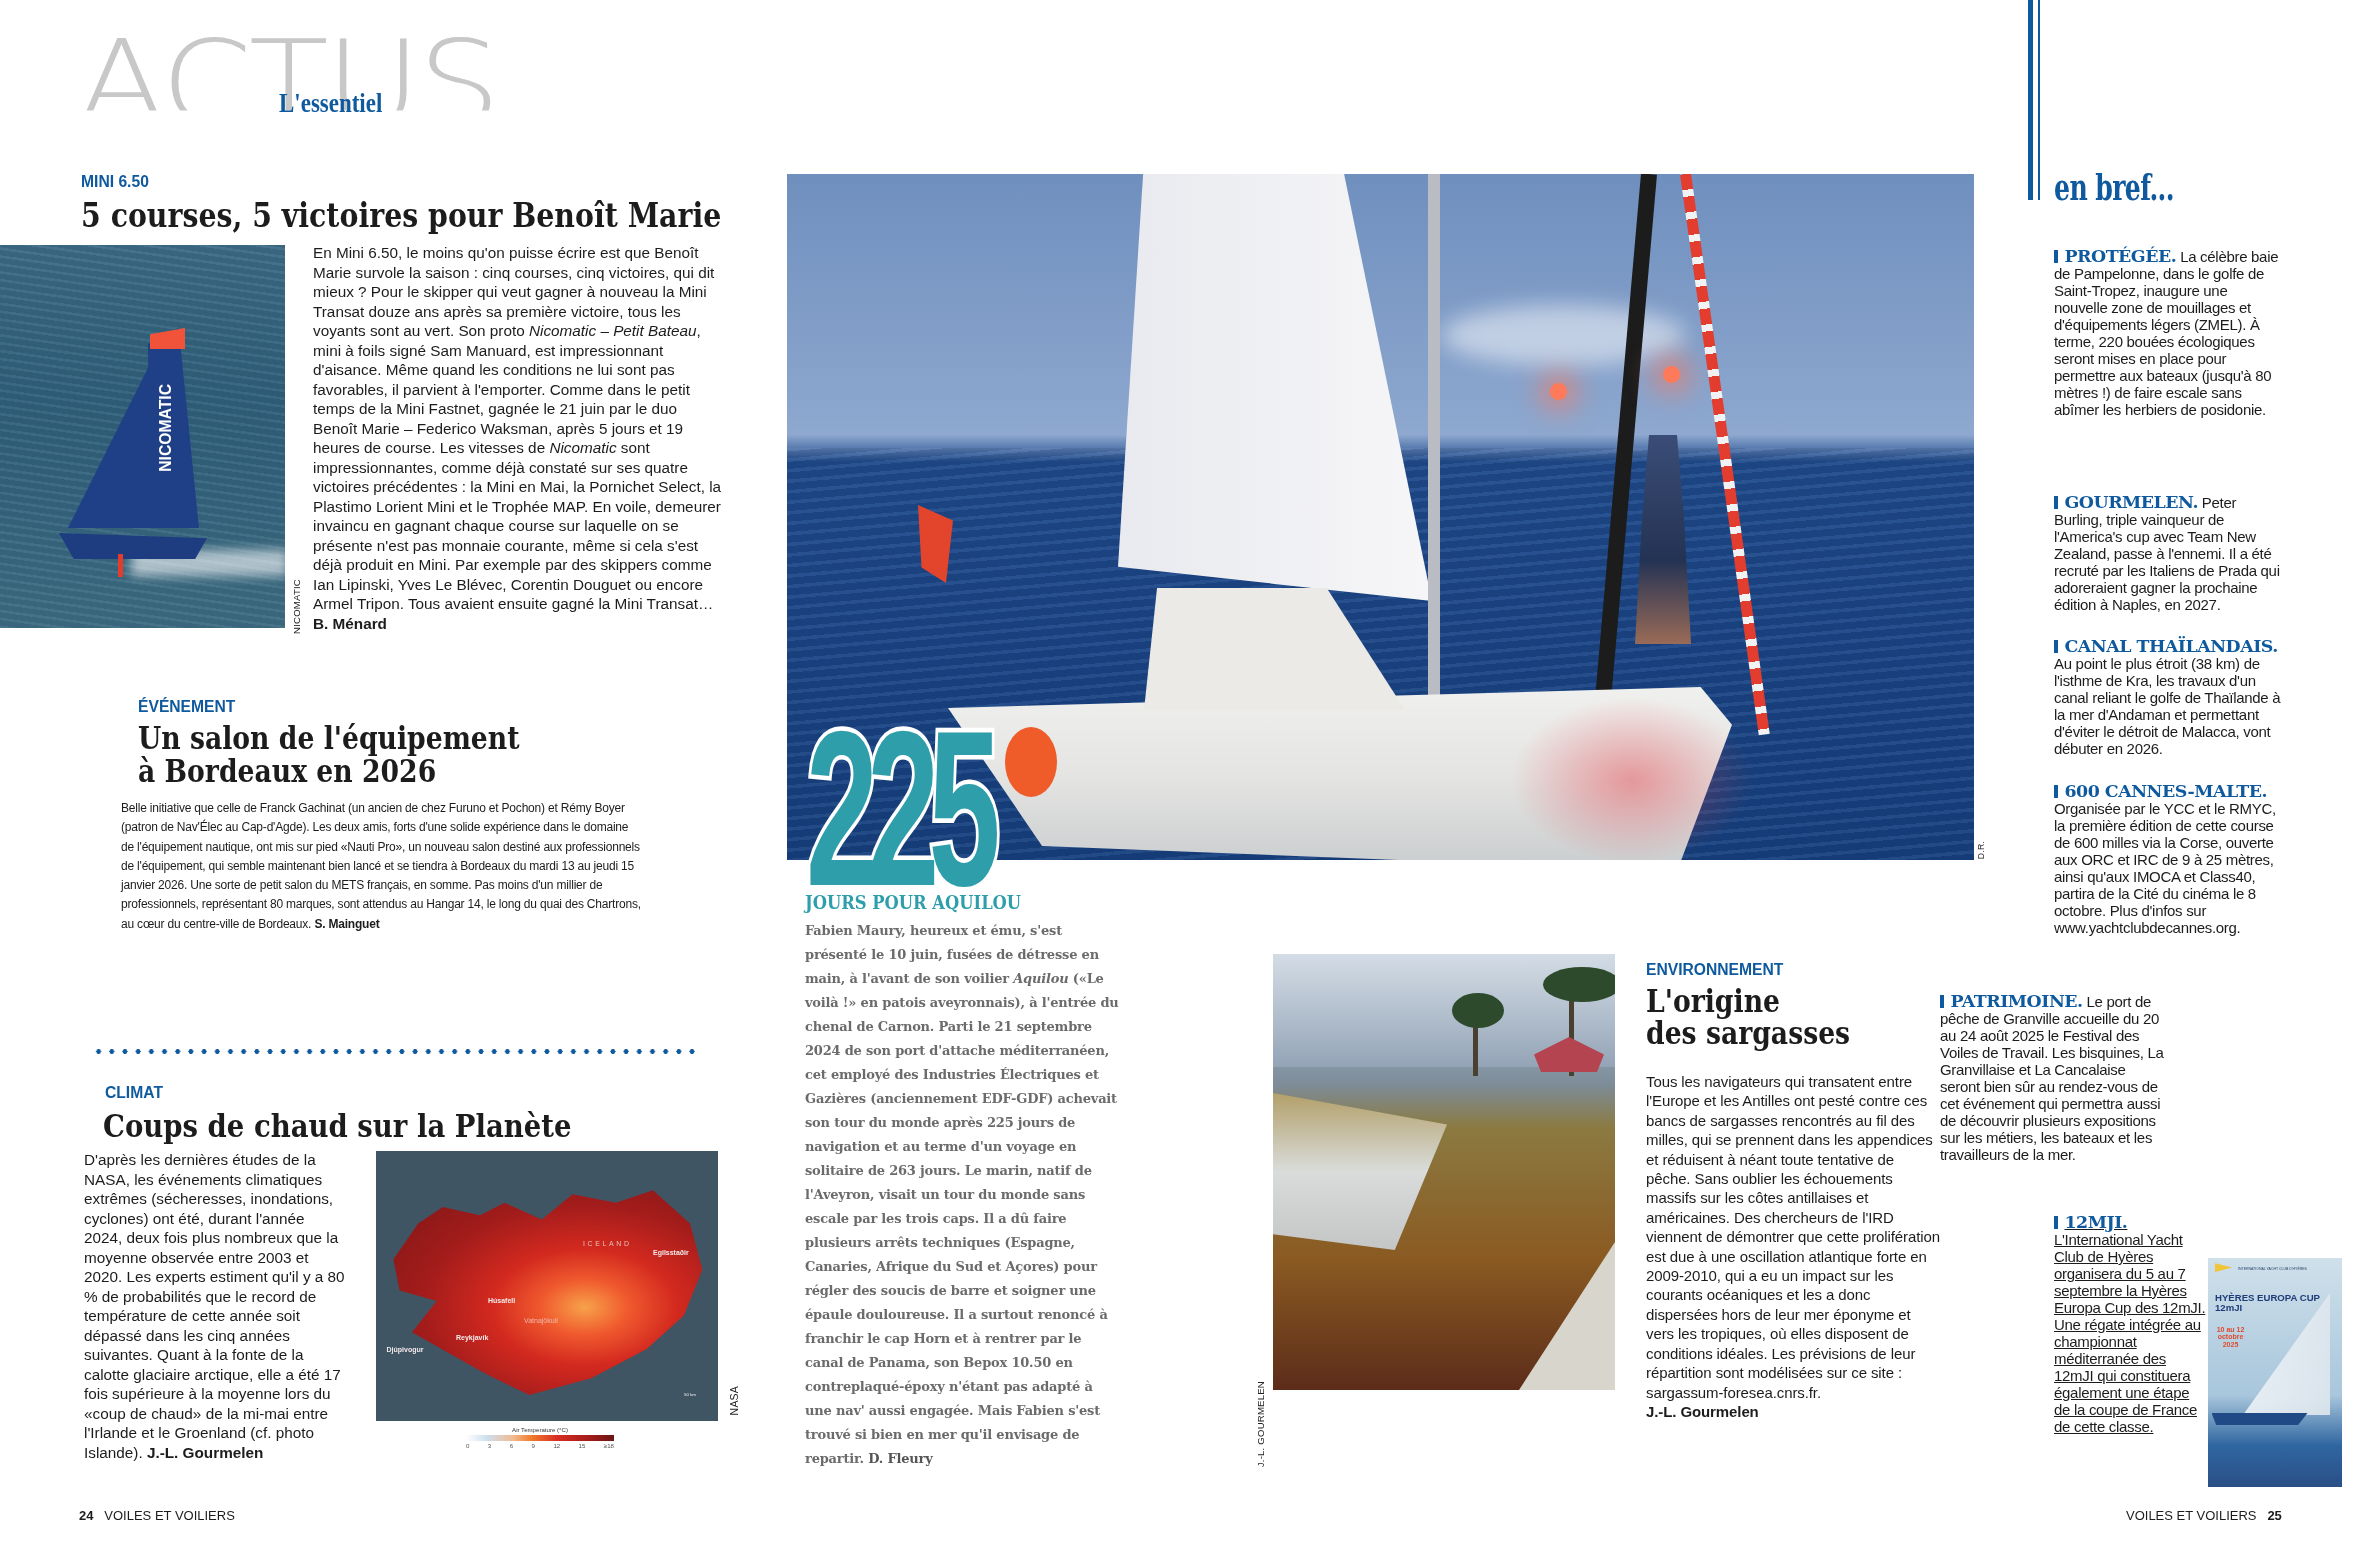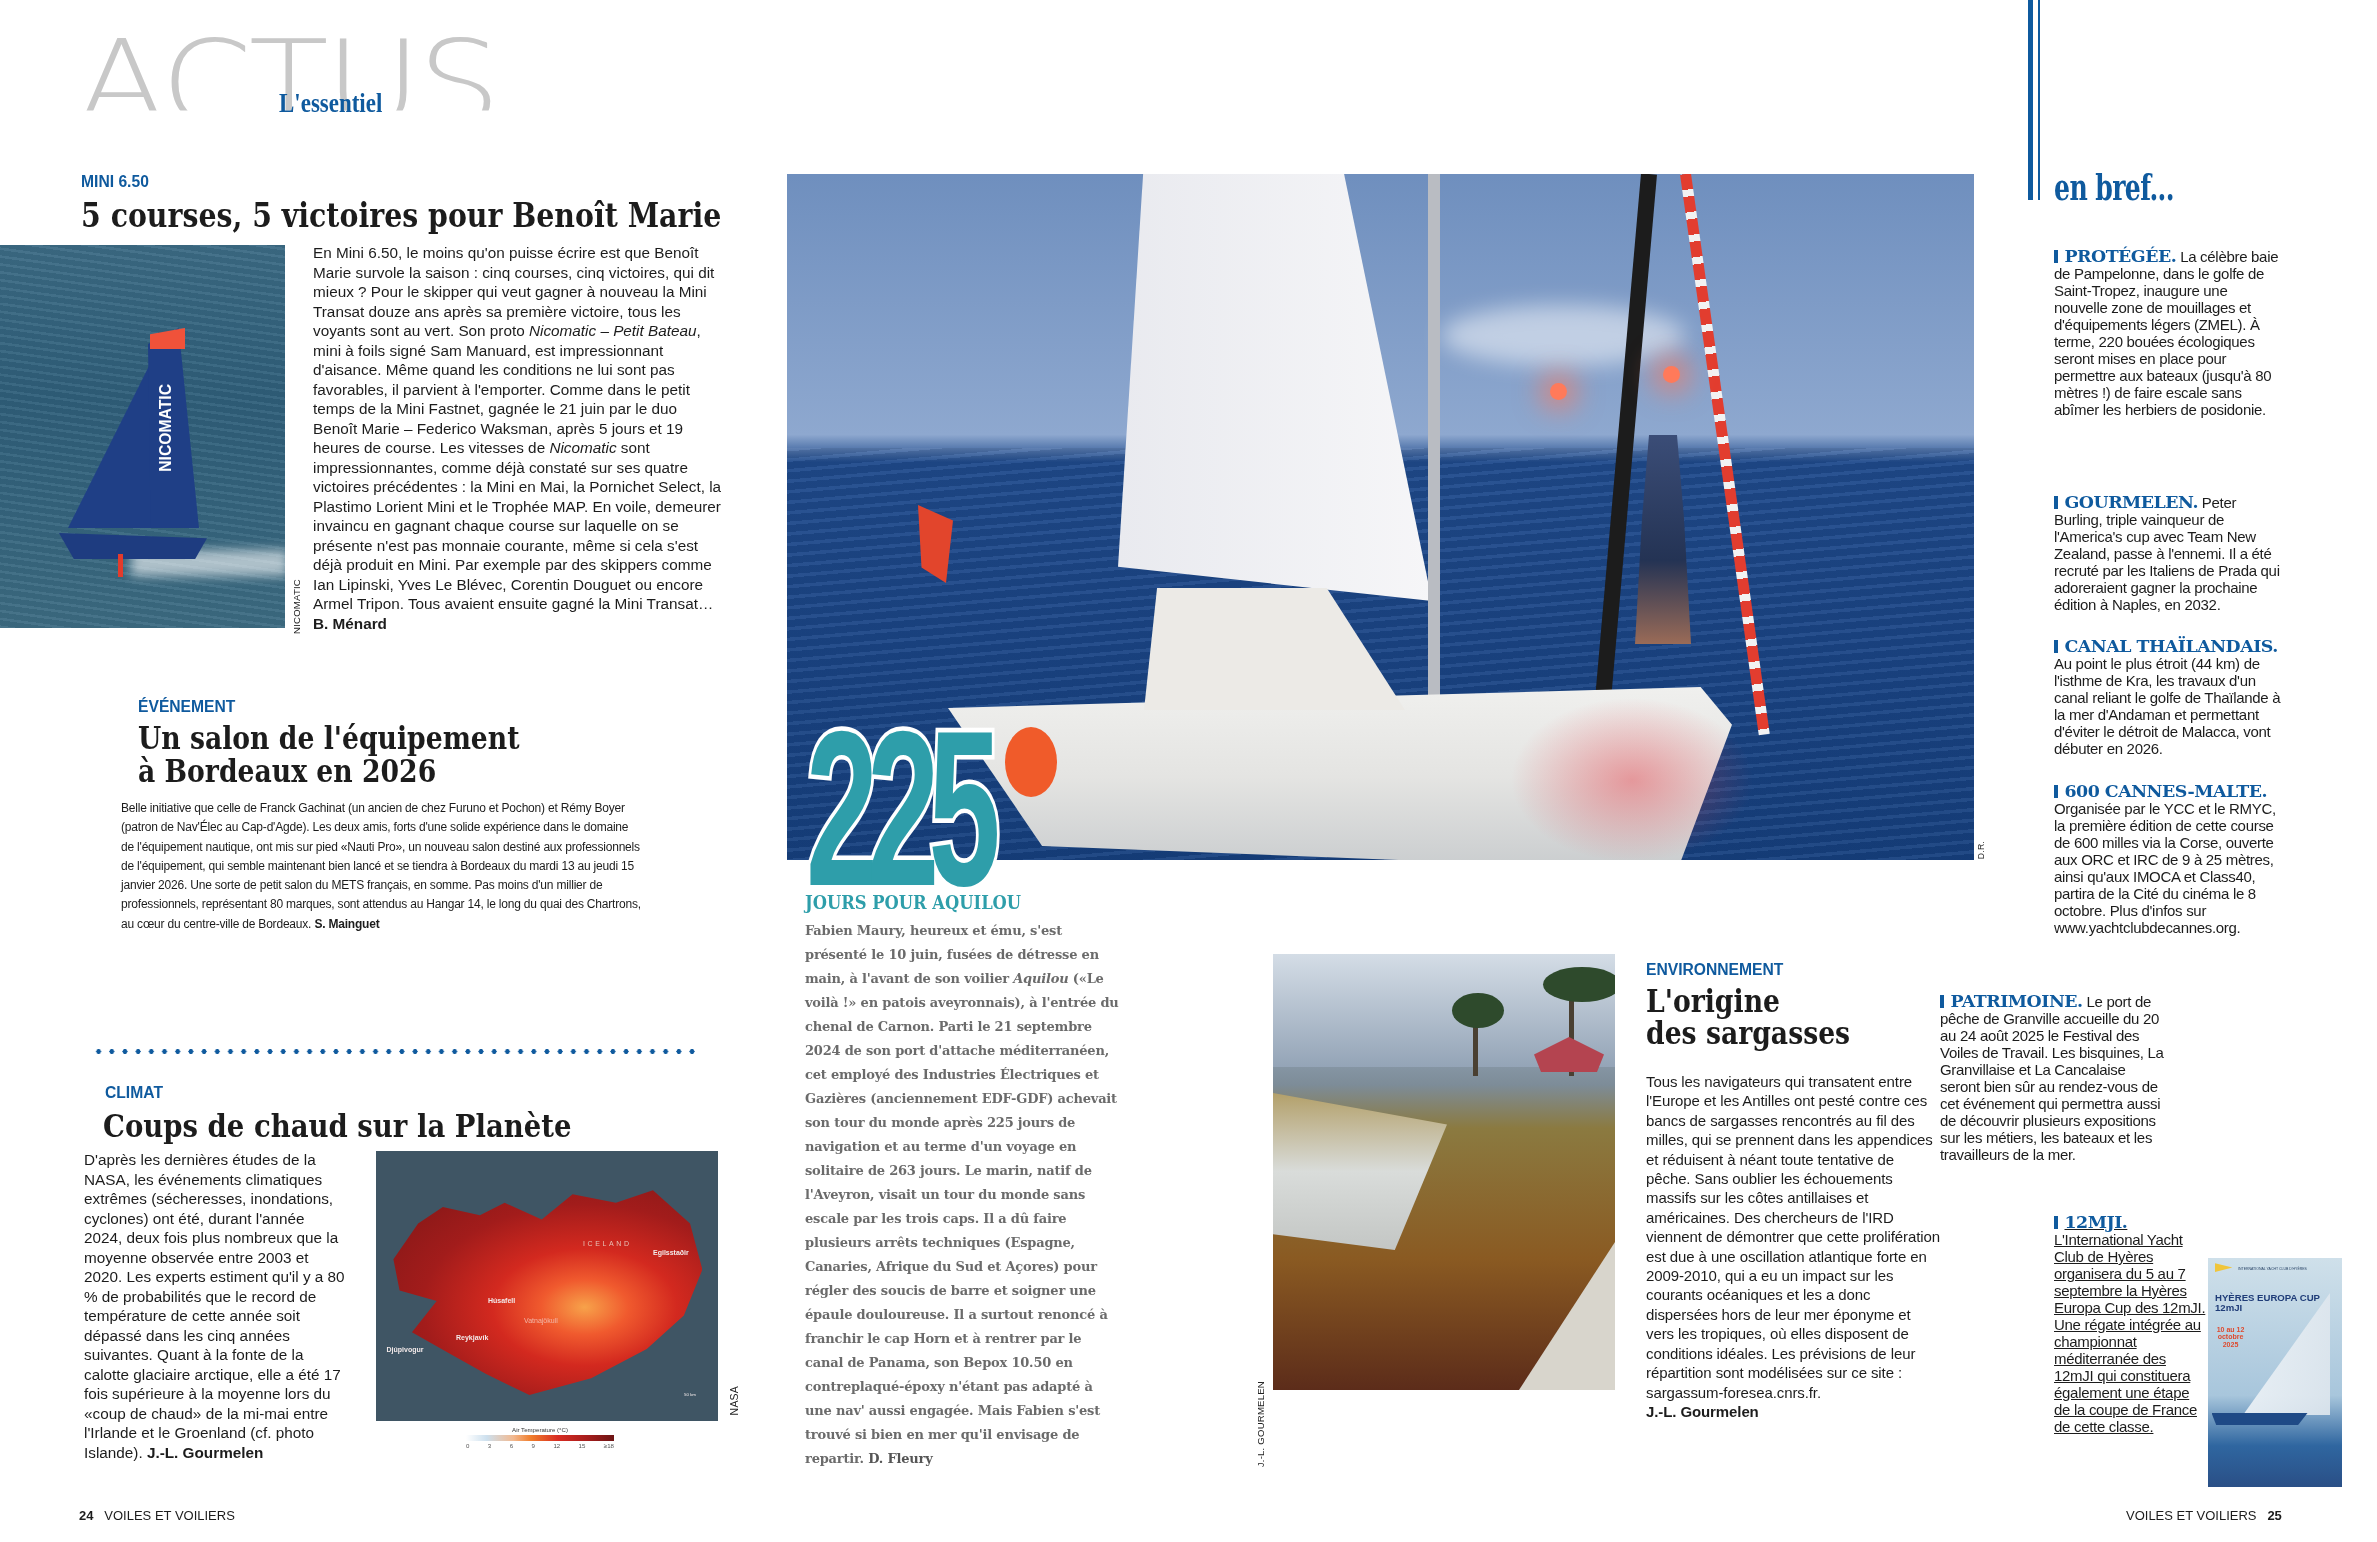--- a/index.html
+++ b/index.html
@@ -210,24 +210,24 @@
 </div>
 
 <div class="abs rule-v"></div>
 <div class="abs rule-v2"></div>
 <div class="abs enbref">en bref...</div>
 
 <div class="abs brief" style="left:2054px; top:248px;">
   <span class="lead">PROTÉGÉE.</span><span> La célèbre baie de Pampelonne, dans le golfe de Saint-Tropez, inaugure une nouvelle zone de mouillages et d'équipements légers (ZMEL). À terme, 220 bouées écologiques seront mises en place pour permettre aux bateaux (jusqu'à 80 mètres !) de faire escale sans abîmer les herbiers de posidonie.</span>
 </div>
 <div class="abs brief" style="left:2054px; top:494px;">
-  <span class="lead">GOURMELEN.</span><span> Peter Burling, triple vainqueur de l'America's cup avec Team New Zealand, passe à l'ennemi. Il a été recruté par les Italiens de Prada qui adoreraient gagner la prochaine édition à Naples, en 2032.</span>
+  <span class="lead">GOURMELEN.</span><span> Peter Burling, triple vainqueur de l'America's cup avec Team New Zealand, passe à l'ennemi. Il a été recruté par les Italiens de Prada qui adoreraient gagner la prochaine édition à Naples, en 2027.</span>
 </div>
 <div class="abs brief" style="left:2054px; top:638px;">
-  <span class="lead">CANAL THAÏLANDAIS.</span><span> Au point le plus étroit (44 km) de l'isthme de Kra, les travaux d'un canal reliant le golfe de Thaïlande à la mer d'Andaman et permettant d'éviter le détroit de Malacca, vont débuter en 2026.</span>
+  <span class="lead">CANAL THAÏLANDAIS.</span><span> Au point le plus étroit (38 km) de l'isthme de Kra, les travaux d'un canal reliant le golfe de Thaïlande à la mer d'Andaman et permettant d'éviter le détroit de Malacca, vont débuter en 2026.</span>
 </div>
 <div class="abs brief" style="left:2054px; top:783px;">
   <span class="lead">600 CANNES-MALTE.</span><span> Organisée par le YCC et le RMYC, la première édition de cette course de 600 milles via la Corse, ouverte aux ORC et IRC de 9 à 25 mètres, ainsi qu'aux IMOCA et Class40, partira de la Cité du cinéma le 8 octobre. Plus d'infos sur www.yachtclubdecannes.org.</span>
 </div>
 <div class="abs brief" style="left:1940px; top:993px;">
   <span class="lead">PATRIMOINE.</span><span> Le port de pêche de Granville accueille du 20 au 24 août 2025 le Festival des Voiles de Travail. Les bisquines, La Granvillaise et La Cancalaise seront bien sûr au rendez-vous de cet événement qui permettra aussi de découvrir plusieurs expositions sur les métiers, les bateaux et les travailleurs de la mer.</span>
 </div>
 <div class="abs brief" style="left:2054px; top:1214px; width:153px;text-decoration:underline;">
   <span class="lead">12MJI.</span><span> L'International Yacht Club de Hyères organisera du 5 au 7 septembre la Hyères Europa Cup des 12mJI. Une régate intégrée au championnat méditerranée des 12mJI qui constituera également une étape de la coupe de France de cette classe.</span>
 </div>

